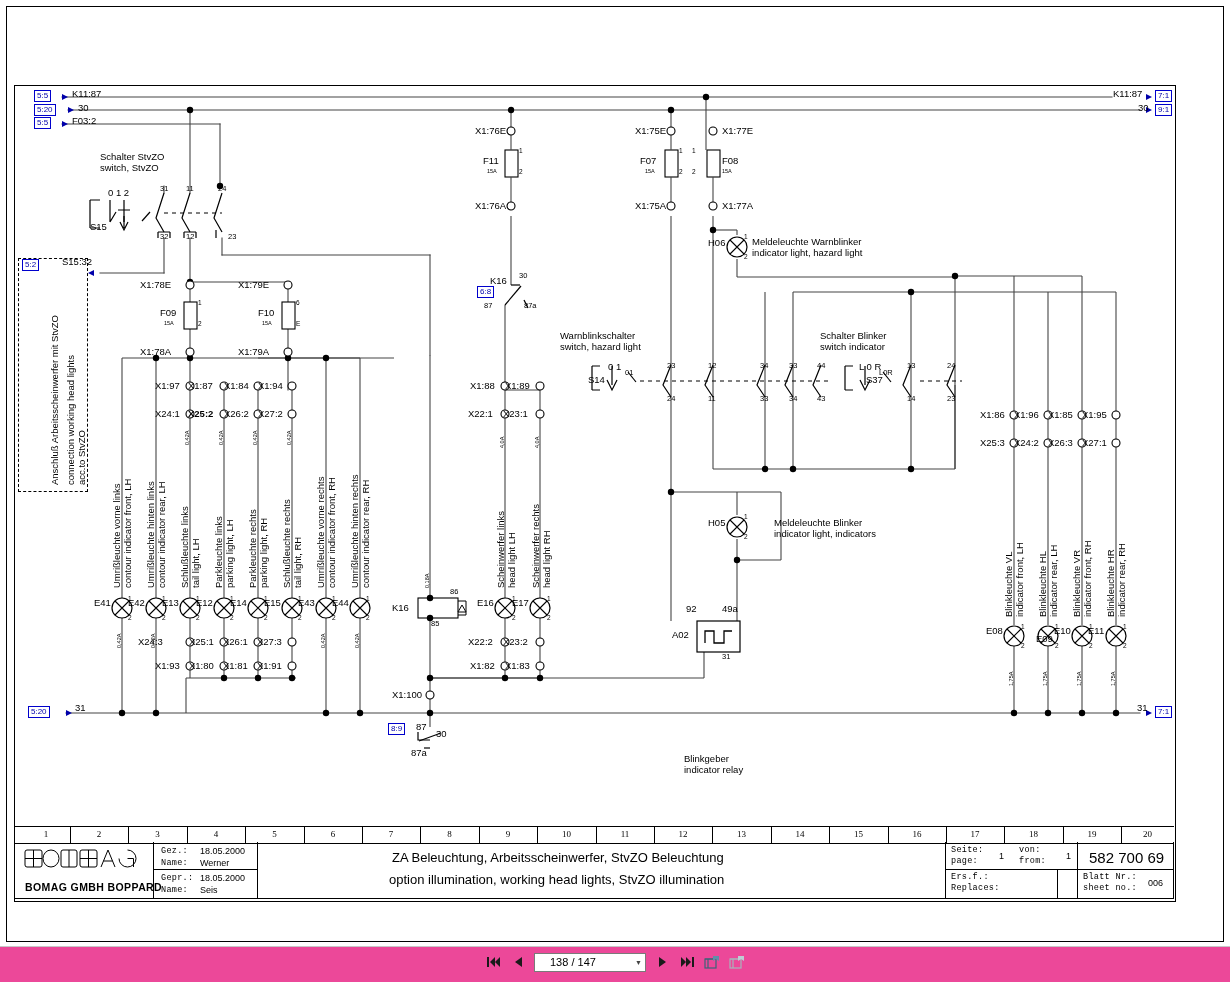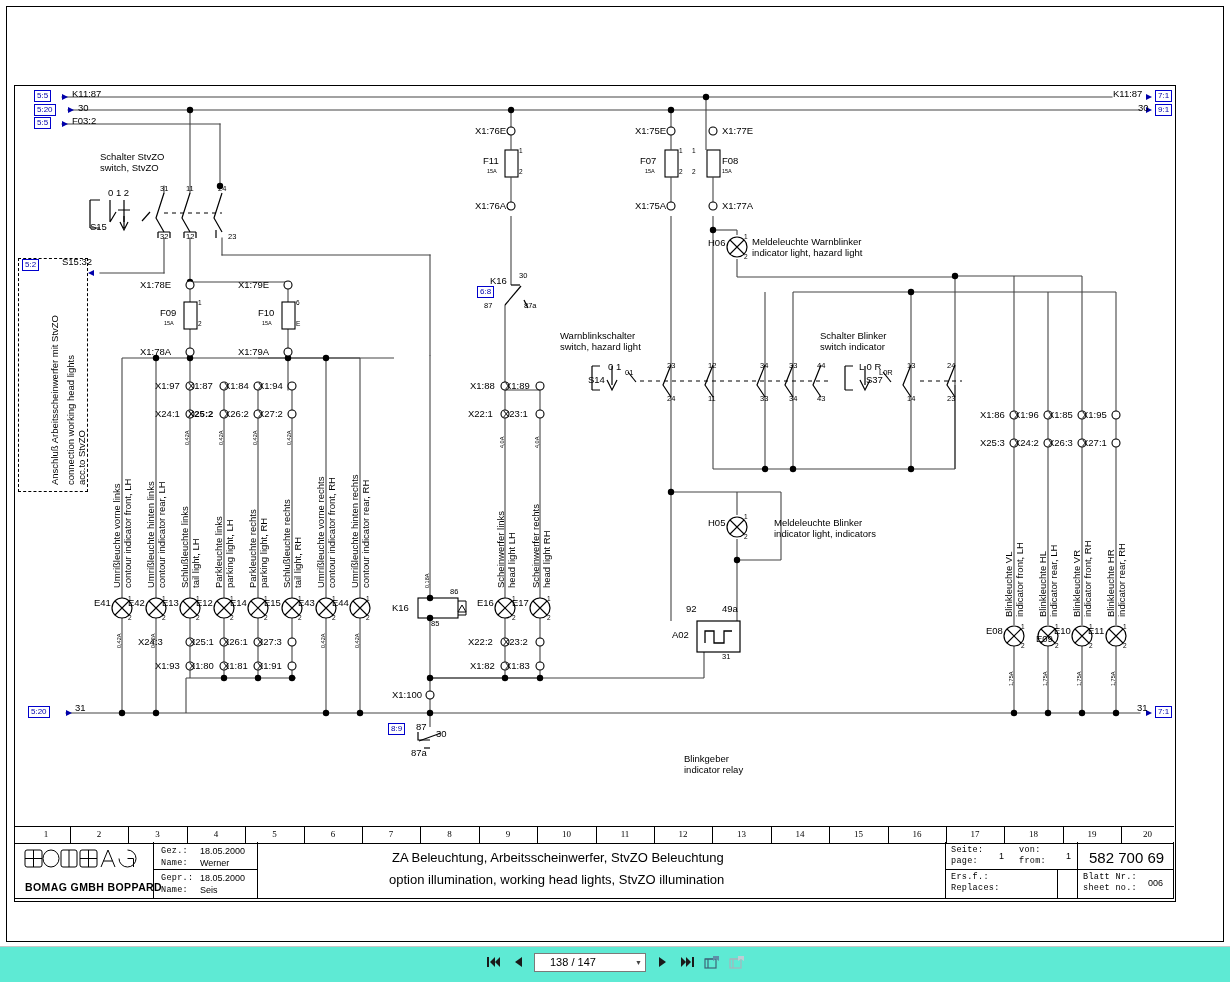--- a/index.html
+++ b/index.html
@@ -29,21 +29,21 @@
   .tbrow{position:absolute;left:0;top:0;width:1160px;height:16px;border-top:1px solid #000;border-bottom:1px solid #000;}
   .colnum{position:absolute;top:2px;font-size:9px;text-align:center;color:#000;font-family:"Liberation Serif",serif;}
   .colsep{position:absolute;top:0;width:0;height:16px;border-left:1px solid #000;}
   #tbmain{position:absolute;left:0;top:16px;width:1158px;height:56px;border:1px solid #000;border-top:none;}
   .vline{position:absolute;border-left:1px solid #000;}
   .hline{position:absolute;border-top:1px solid #000;}
   .mono{font-family:"Liberation Mono",monospace;font-size:8.5px;letter-spacing:0.3px;}
   .bomag{font-family:"Liberation Sans",sans-serif;font-weight:bold;}
 
   
-  #toolbar{position:absolute;left:0;top:946px;width:1230px;height:36px;background:#5eead4;border-top:1px solid #c8c8c8;}
+  #toolbar{position:absolute;left:0;top:946px;width:1230px;height:36px;background:#ec4899;border-top:1px solid #c8c8c8;}
   #tbinner{position:absolute;left:50%;top:5px;transform:translateX(-50%);display:flex;align-items:center;gap:7px;}
   .tbtn{width:18px;height:20px;display:flex;align-items:center;justify-content:center;cursor:pointer;}
   .pagebox{width:112px;height:19px;border:1px solid #7a7a7a;background:#fff;display:flex;align-items:center;
            justify-content:space-between;padding:0 3px;box-sizing:border-box;}
   .pagetxt{font-size:11px;color:#000;padding-left:12px;}
   .caret{font-size:7px;color:#444;}
 </style>
 </head>
 <body>
 

